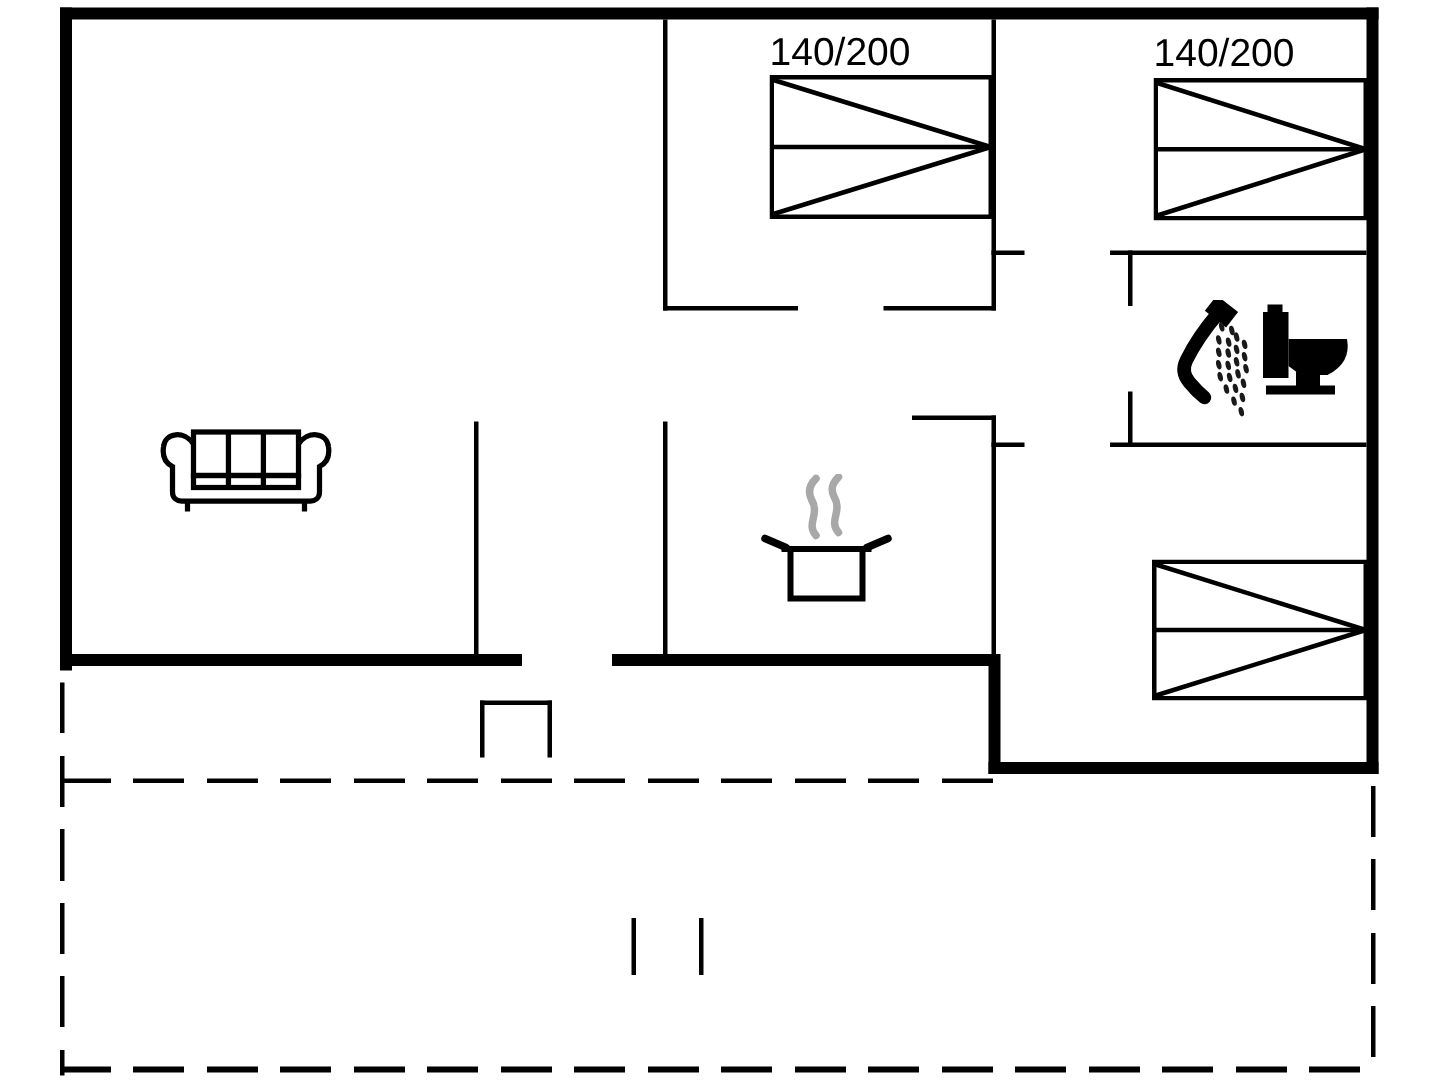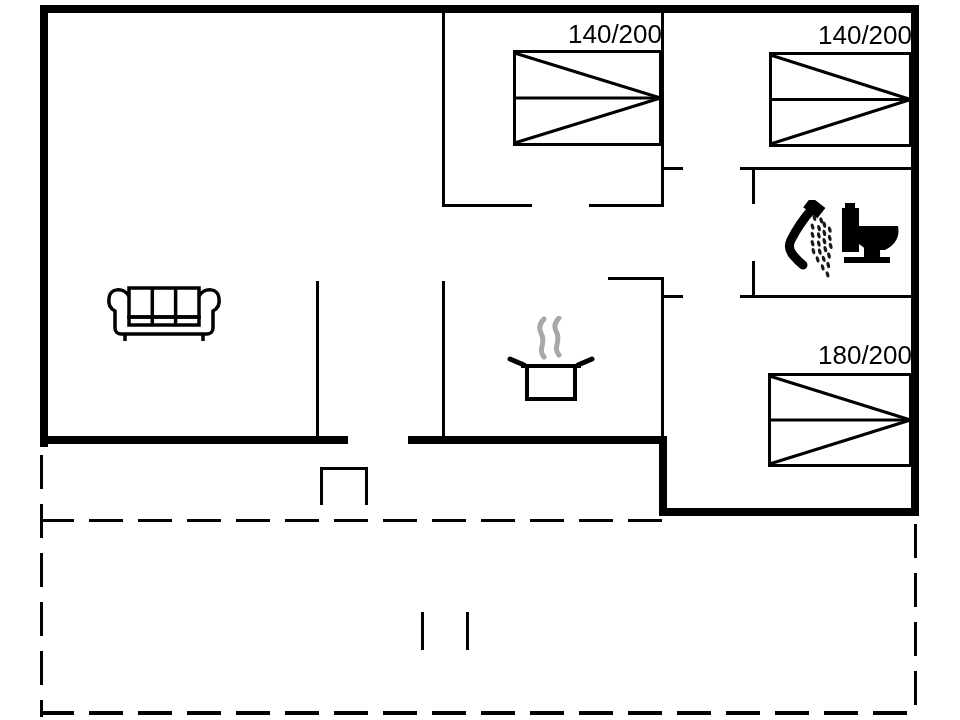--- a/index.html
+++ b/index.html
@@ -13,21 +13,21 @@
     position:relative;width:960px;height:720px;
     background:var(--background);overflow:hidden;
     font-family:"Liberation Sans", sans-serif;
   }
   .abs{position:absolute;}
   .wall{position:absolute;background:var(--wall);}
   .dash-h{position:absolute;background-image:repeating-linear-gradient(to right,var(--wall) 0 34px,transparent 34px 49px);}
   .dash-v{position:absolute;background-image:repeating-linear-gradient(to bottom,var(--wall) 0 34px,transparent 34px 49px);}
   .bed-label{
     position:absolute;font-size:26px;color:var(--wall);
-    text-align:right;white-space:nowrap;line-height:28px;
+    text-align:left;white-space:nowrap;line-height:28px;
   }
   .bed line,.bed rect{stroke:var(--wall);}
   .stroke{stroke:var(--wall);fill:none;}
   .fillblk{fill:var(--wall);}
   .steam{stroke:var(--steam);fill:none;stroke-linecap:round;}
   .drop{fill:var(--droplet);}
   .step{position:absolute;border:3px solid var(--wall);border-bottom:none;background:transparent;}
 </style>
 </head>
 <body>
@@ -61,21 +61,20 @@
   <div class="dash-h" style="left:40px;top:519px;width:622px;height:3px;"></div>
   <div class="dash-v" style="left:914px;top:524px;width:3px;height:190px;"></div>
   <div class="dash-h" style="left:40px;top:711px;width:879px;height:4px;"></div>
 
   <div class="step" style="left:320px;top:467px;width:42px;height:35px;"></div>
   <div class="wall" style="left:421px;top:612px;width:3px;height:38px;"></div>
   <div class="wall" style="left:466px;top:612px;width:3px;height:38px;"></div>
 
   <div class="bed-label" style="left:513px;top:20px;width:149px;">140/200</div>
   <div class="bed-label" style="left:769px;top:21px;width:143px;">140/200</div>
-  <div class="bed-label" style="left:768px;top:341px;width:144px;">180/200</div>
 
   <svg class="abs bed" style="left:513px;top:50px;" width="149" height="96" viewBox="0 0 149 96" preserveAspectRatio="none">
     <rect x="1.5" y="1.5" width="146" height="93" fill="none" stroke-width="3"></rect>
     <line x1="1.5" y1="48" x2="147.5" y2="48" stroke-width="3"></line>
     <line x1="1.5" y1="3" x2="147.5" y2="48" stroke-width="3"></line>
     <line x1="1.5" y1="93" x2="147.5" y2="48" stroke-width="3"></line>
   </svg>
   <svg class="abs bed" style="left:769px;top:52px;" width="143" height="95" viewBox="0 0 143 95" preserveAspectRatio="none">
     <rect x="1.5" y="1.5" width="140" height="92" fill="none" stroke-width="3"></rect>
     <line x1="1.5" y1="47.5" x2="141.5" y2="47.5" stroke-width="3"></line>

